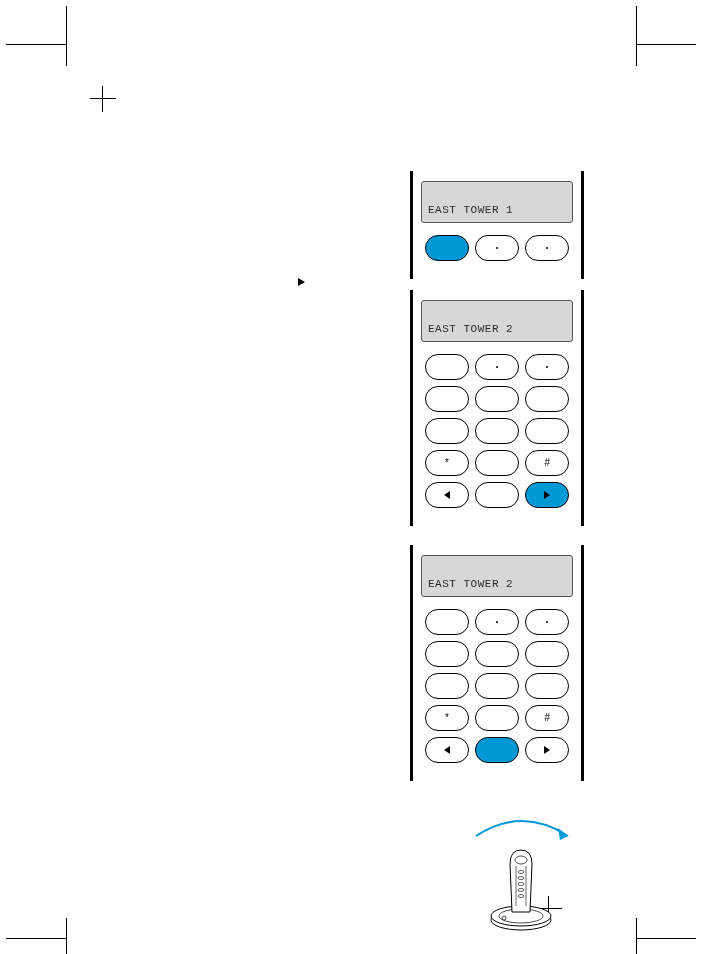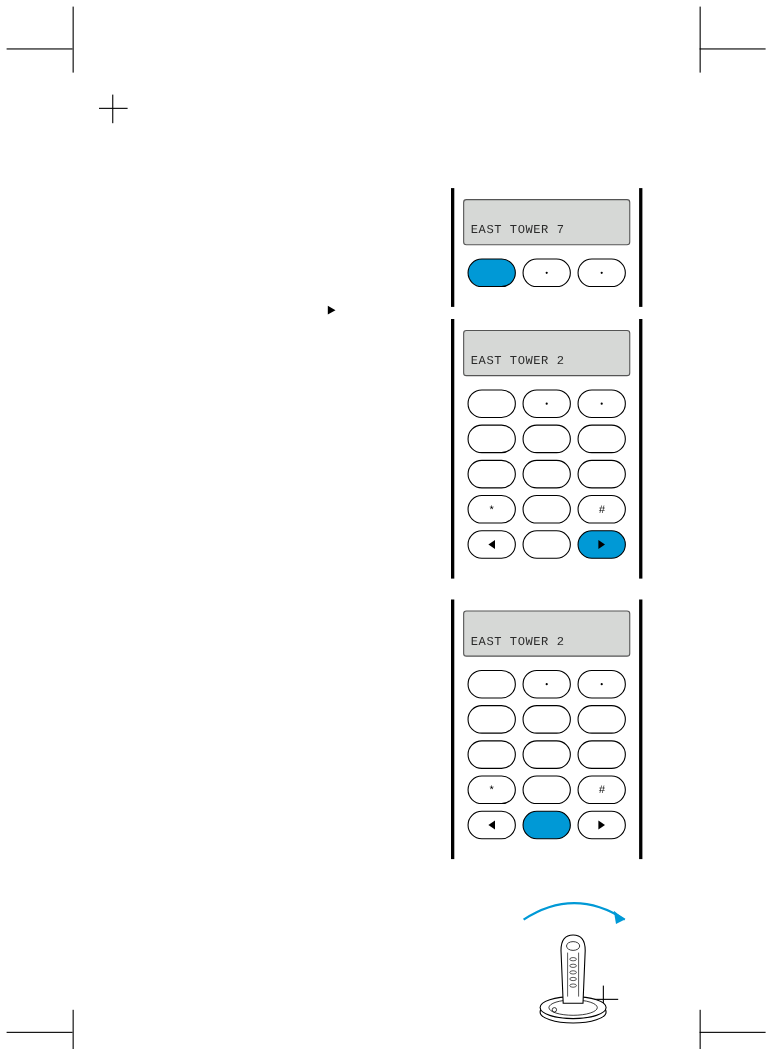--- a/index.html
+++ b/index.html
@@ -104,21 +104,21 @@
 <div class="crop-mark crop-h" style="left:636px; top:938px;"></div>
 <div class="crop-mark crop-v" style="left:636px; top:918px;"></div>
 
 <div class="reg-mark" style="left:90px; top:86px;"></div>
 <div class="reg-mark" style="left:536px; top:896px;"></div>
 
 <div class="arrow-right" style="left:298px; top:278px;"></div>
 
 <div class="phone-block" style="top:171px;">
   <div class="lcd">
-    <span class="lcd-text">EAST TOWER 7</span>
+    <span class="lcd-text">EAST TOWER 1</span>
   </div>
   <div class="key-row">
     <div class="key active"></div>
     <div class="key">
         <svg width="4" height="4">
           <circle cx="2" cy="2" r="1"></circle>
         </svg>
       </div>
     <div class="key">
         <svg width="4" height="4">

